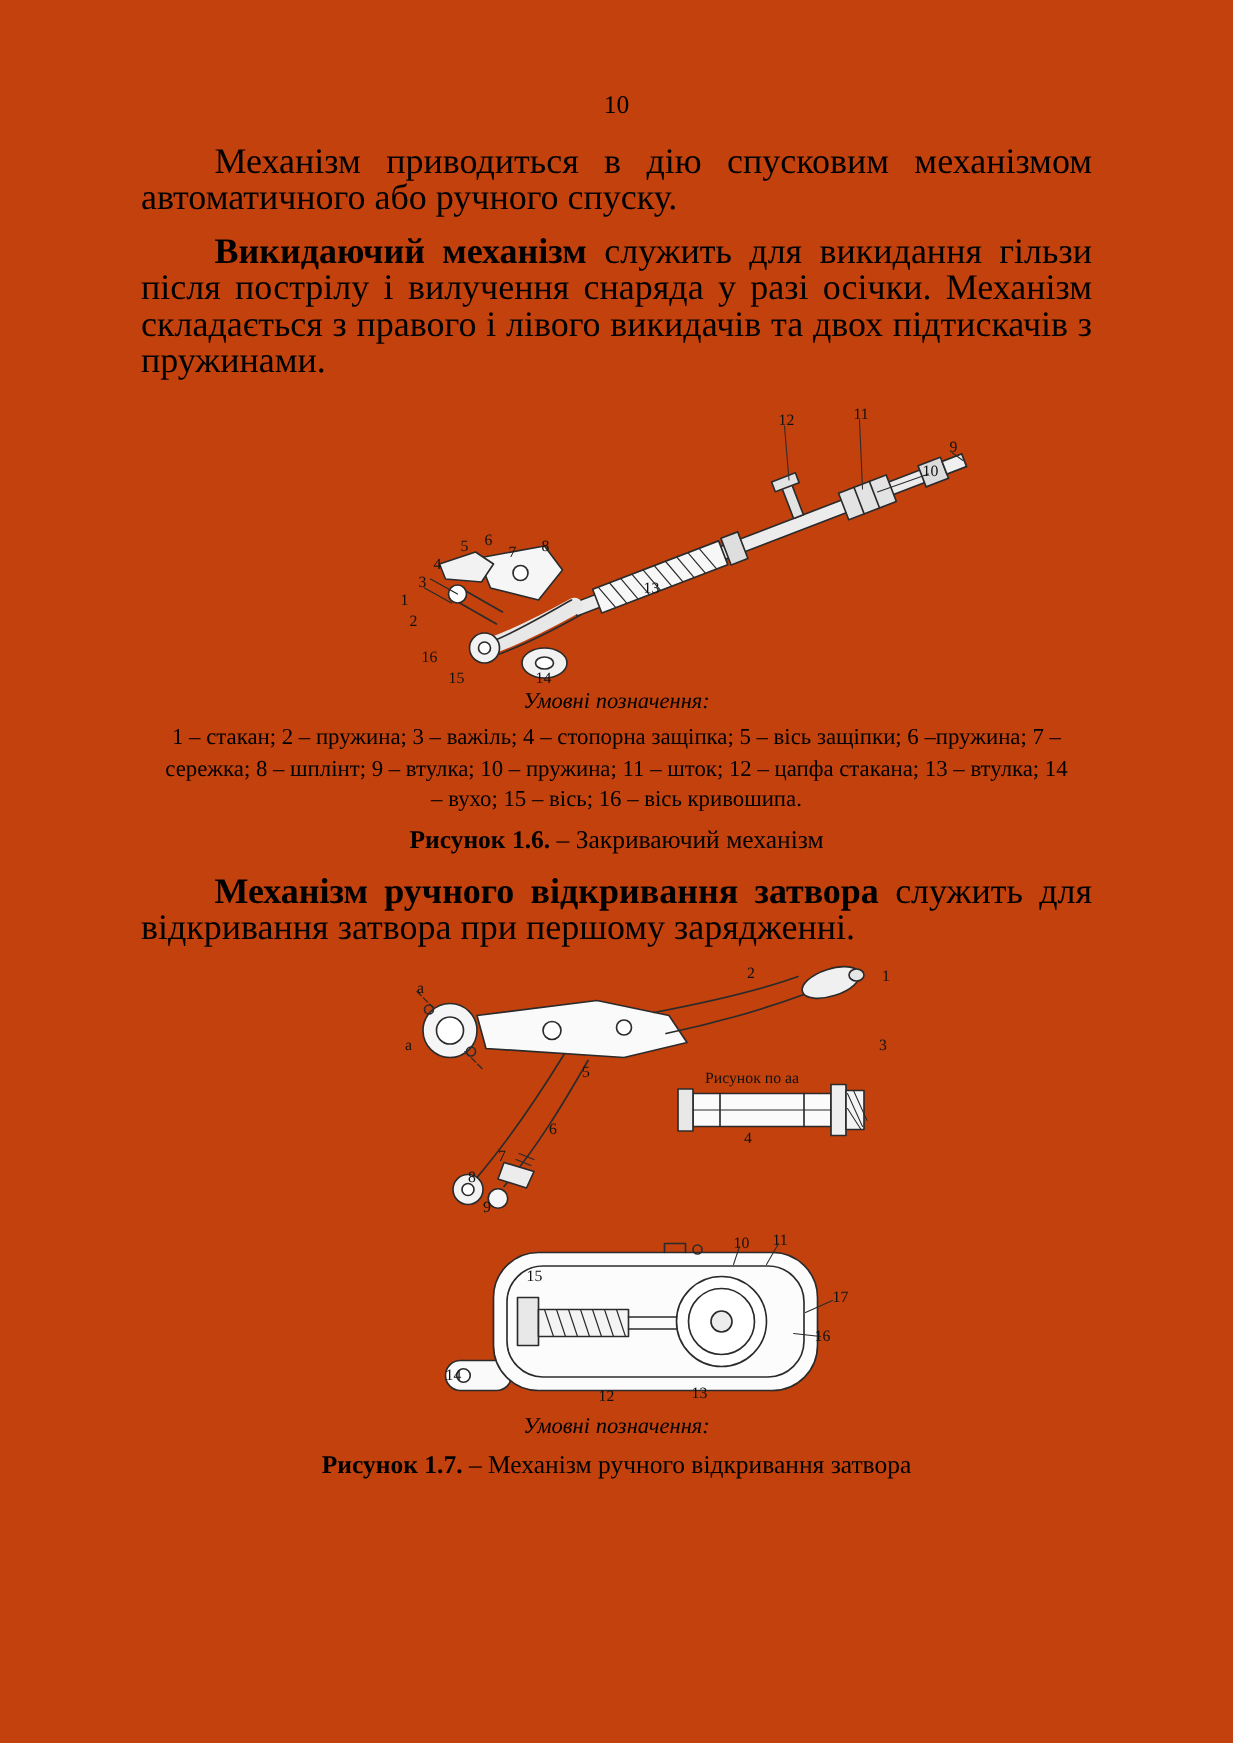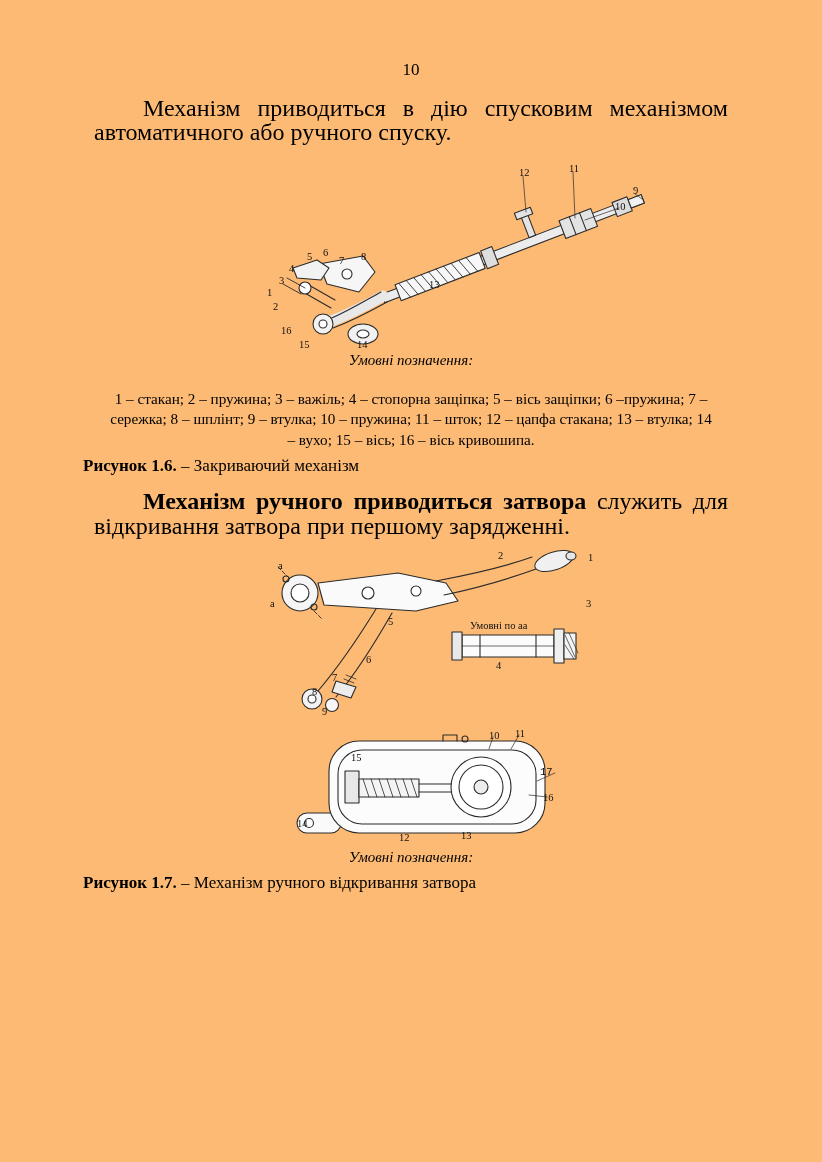--- a/index.html
+++ b/index.html
@@ -1,52 +1,53 @@
 <!DOCTYPE html>
 <html><head>
 <meta charset="utf-8">
 <style>
   html,body{margin:0;padding:0;background:#ffffff;}
   body{width:822px;}
   .page{
     width:822px;height:1162px;position:relative;overflow:hidden;
-    background:#fdba74;color:#000;
+    background:#c2410c;color:#000;
     font-family:"Liberation Serif","DejaVu Serif",serif;
   }
   .page-number{padding-top:58px;text-align:center;font-size:17px;line-height:24px;}
   .content{width:656px;margin:14px auto 0;}
   p.body-par{margin:11px;font-size:24px;line-height:24.4px;text-align:justify;text-indent:49px;}
   .lead-bold{font-weight:700;}
   .figure{position:relative;margin:2px auto 0;}
   .fig-offset{transform:translateX(32px);}
   .fig-1-6{width:440px;height:192px;}
   .fig-1-7a{width:390px;height:176px;margin-top:6px;}
   .fig-1-7b{width:300px;height:116px;margin-top:4px;}
   .figure svg{display:block;width:100%;height:100%;}
   .fig-label{
     position:absolute;font-size:10.5px;line-height:1;color:#111;
     font-family:"Liberation Serif",serif;white-space:nowrap;
   }
   .legend-heading{text-align:center;font-style:italic;font-size:15px;line-height:20px;margin-top:2px;}
-  .legend{text-align:center;font-size:15.2px;line-height:20.5px;max-width:612px;margin:19px auto 0;}
-  .caption{text-align:left;font-size:17px;line-height:24px;margin-top:4px;}
+  .legend{text-align:center;font-size:15.2px;line-height:20.5px;max-width:612px;margin:4px auto 0;}
+  .caption{text-align:center;font-size:17px;line-height:24px;margin-top:4px;}
   .caption .cap-bold{font-weight:700;}
   .after-caption{margin-top:14px;}
 </style>
 </head>
 <body>
 
 <div class="page">
 
   <div class="page-number">10</div>
 
   <div class="content">
 
     <p class="body-par">Механізм приводиться в дію спусковим механізмом автоматичного або ручного спуску.</p>
 
+    <p class="body-par"><span class="lead-bold">Викидаючий механізм</span><span> служить для викидання гільзи після пострілу і вилучення снаряда у разі осічки. Механізм складається з правого і лівого викидачів та двох підтискачів з пружинами.</span></p>
 
 
     <div class="figure fig-1-6 fig-offset">
       <svg viewBox="0 0 440 192" aria-hidden="true">
         <g stroke="#2b2b2b" stroke-width="1.1" fill="none" stroke-linejoin="round" stroke-linecap="round">
 
           <g transform="rotate(-21 160 142)">
             <rect x="160" y="138" width="278" height="9" fill="#ececec"></rect>
             <rect x="176" y="134" width="90" height="17" fill="#f7f7f7"></rect>
             <path d="M180 134l6 17M188 134l6 17M196 134l6 17M204 134l6 17M212 134l6 17M220 134l6 17M228 134l6 17M236 134l6 17M244 134l6 17M252 134l6 17" stroke-width="0.8"></path>
@@ -91,21 +92,21 @@
         <span class="fig-label" style="left: 50px; top: 146px;">2</span>
         <span class="fig-label" style="left: 58px; top: 170px;">16</span>
         <span class="fig-label" style="left: 76px; top: 184px;">15</span>
         <span class="fig-label" style="left: 134px; top: 184px;">14</span>
       </div>
 
     <div class="legend-heading">Умовні позначення:</div>
     <div class="legend">1 – стакан; 2 – пружина; 3 – важіль; 4 – стопорна защіпка; 5 – вісь защіпки; 6 –пружина; 7 – сережка; 8 – шплінт; 9 – втулка; 10 – пружина; 11 – шток; 12 – цапфа стакана; 13 – втулка; 14 – вухо; 15 – вісь; 16 – вісь кривошипа.</div>
     <div class="caption"><span class="cap-bold">Рисунок 1.6.</span><span> – Закриваючий механізм</span></div>
 
-    <p class="body-par after-caption"><span class="lead-bold">Механізм ручного приводиться затвора</span><span> служить для відкривання затвора при першому зарядженні.</span></p>
+    <p class="body-par after-caption"><span class="lead-bold">Механізм ручного відкривання затвора</span><span> служить для відкривання затвора при першому зарядженні.</span></p>
 
 
     <div class="figure fig-1-7a fig-offset">
       <svg viewBox="0 0 390 176" aria-hidden="true">
         <g stroke="#2b2b2b" stroke-width="1.1" fill="none" stroke-linejoin="round" stroke-linecap="round">
 
           <circle cx="52" cy="44" r="18" fill="#f5f5f5"></circle>
           <circle cx="52" cy="44" r="9" fill="#fff"></circle>
           <circle cx="38" cy="30" r="3"></circle>
           <circle cx="66" cy="58" r="3"></circle>
@@ -140,21 +141,21 @@
         <span class="fig-label" style="left: 22px; top: 50px;">а</span>
         <span class="fig-label" style="left: 250px; top: 2px;">2</span>
         <span class="fig-label" style="left: 340px; top: 4px;">1</span>
         <span class="fig-label" style="left: 338px; top: 50px;">3</span>
         <span class="fig-label" style="left: 248px; top: 112px;">4</span>
         <span class="fig-label" style="left: 140px; top: 68px;">5</span>
         <span class="fig-label" style="left: 118px; top: 106px;">6</span>
         <span class="fig-label" style="left: 84px; top: 124px;">7</span>
         <span class="fig-label" style="left: 64px; top: 138px;">8</span>
         <span class="fig-label" style="left: 74px; top: 158px;">9</span>
-        <span class="fig-label" style="left: 222px; top: 72px;">Умовні по аа</span>
+        <span class="fig-label" style="left: 222px; top: 72px;">Рисунок по аа</span>
       </div>
 
     <div class="figure fig-1-7b fig-offset">
       <svg viewBox="0 0 300 116" aria-hidden="true">
         <g stroke="#2b2b2b" stroke-width="1.1" fill="none" stroke-linejoin="round" stroke-linecap="round">
 
           <rect x="4" y="84" width="44" height="20" rx="10" fill="#fafafa"></rect>
           <circle cx="16" cy="94" r="4.5" fill="#fff"></circle>
 
           <rect x="36" y="12" width="216" height="92" rx="30" fill="#fcfcfc"></rect>
@@ -172,21 +173,21 @@
 
           <path d="M150 12 l0 -6 14 0 0 6"></path>
           <circle cx="172" cy="10" r="3"></circle>
 
           <path d="M200 8 L196 20 M226 6 L218 20 M262 44 L244 52 M254 68 L236 66" stroke-width="0.7"></path>
         </g>
       </svg>
     <span class="fig-label" style="left: 196px; top: 2px;">10</span>
         <span class="fig-label" style="left: 222px; top: 0px;">11</span>
         <span class="fig-label" style="left: 58px; top: 24px;">15</span>
-        <span class="fig-label" style="left: 247px; top: 38px; font-family: Liberation Mono, monospace;">17</span>
+        <span class="fig-label" style="left: 262px; top: 38px;">17</span>
         <span class="fig-label" style="left: 250px; top: 64px;">16</span>
         <span class="fig-label" style="left: 106px; top: 104px;">12</span>
         <span class="fig-label" style="left: 168px; top: 102px;">13</span>
         <span class="fig-label" style="left: 4px; top: 90px;">14</span>
       </div>
 
     <div class="legend-heading">Умовні позначення:</div>
     <div class="caption"><span class="cap-bold">Рисунок 1.7.</span><span> – Механізм ручного відкривання затвора</span></div>
 
   </div>

